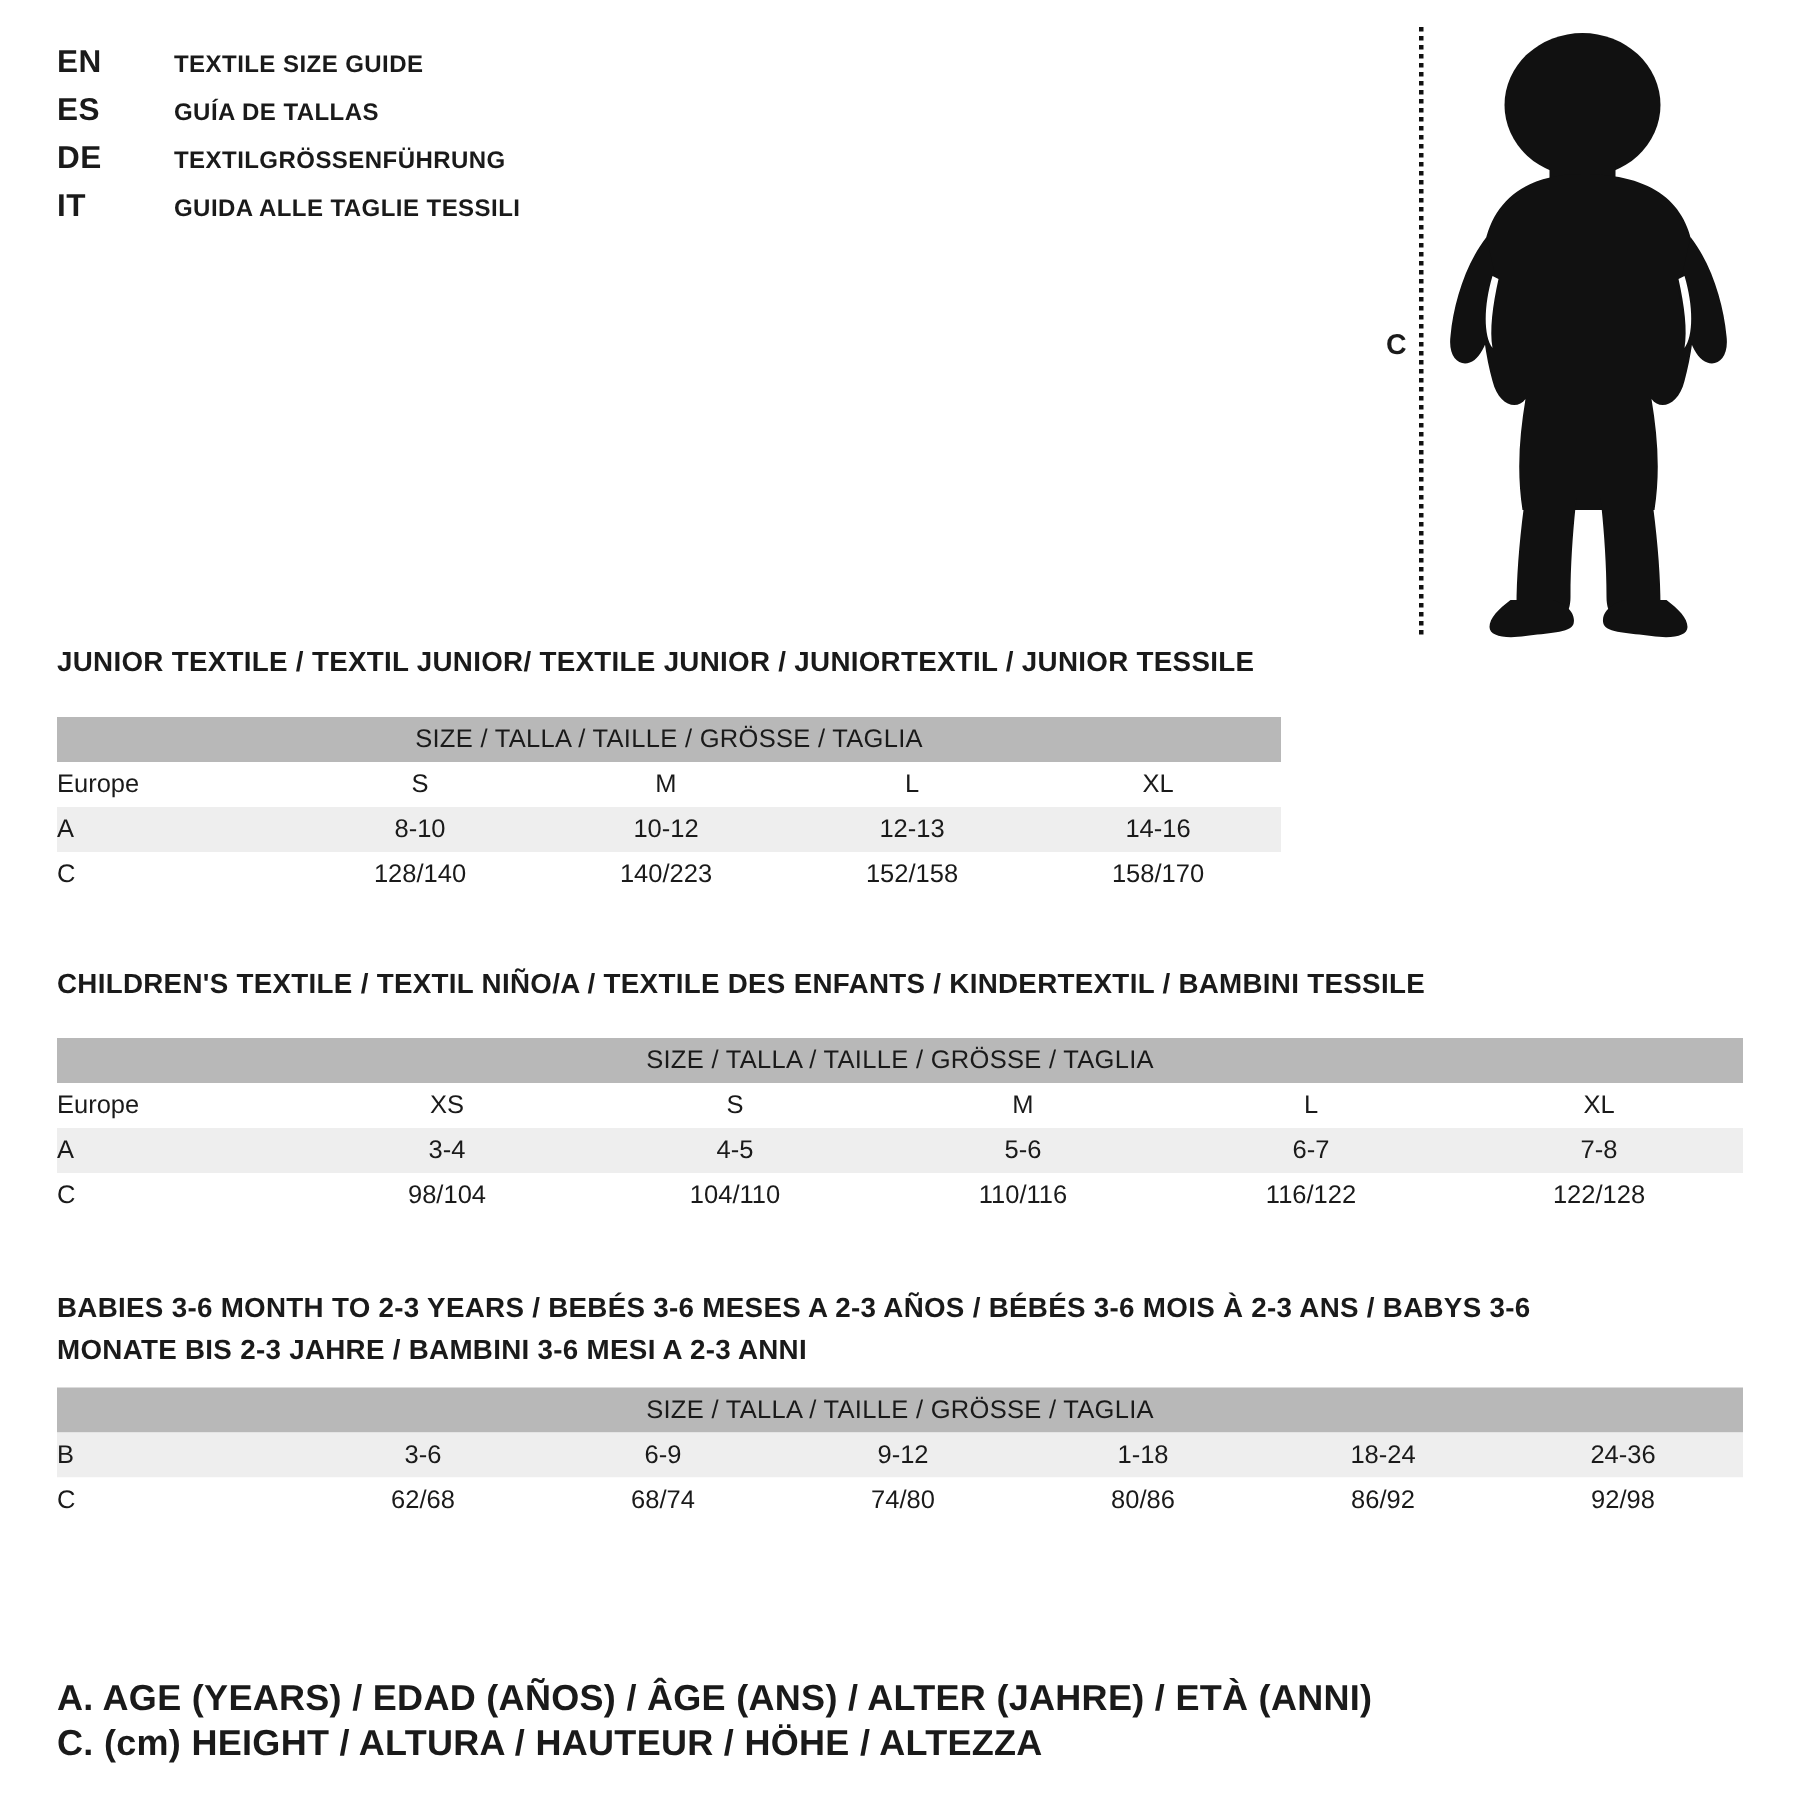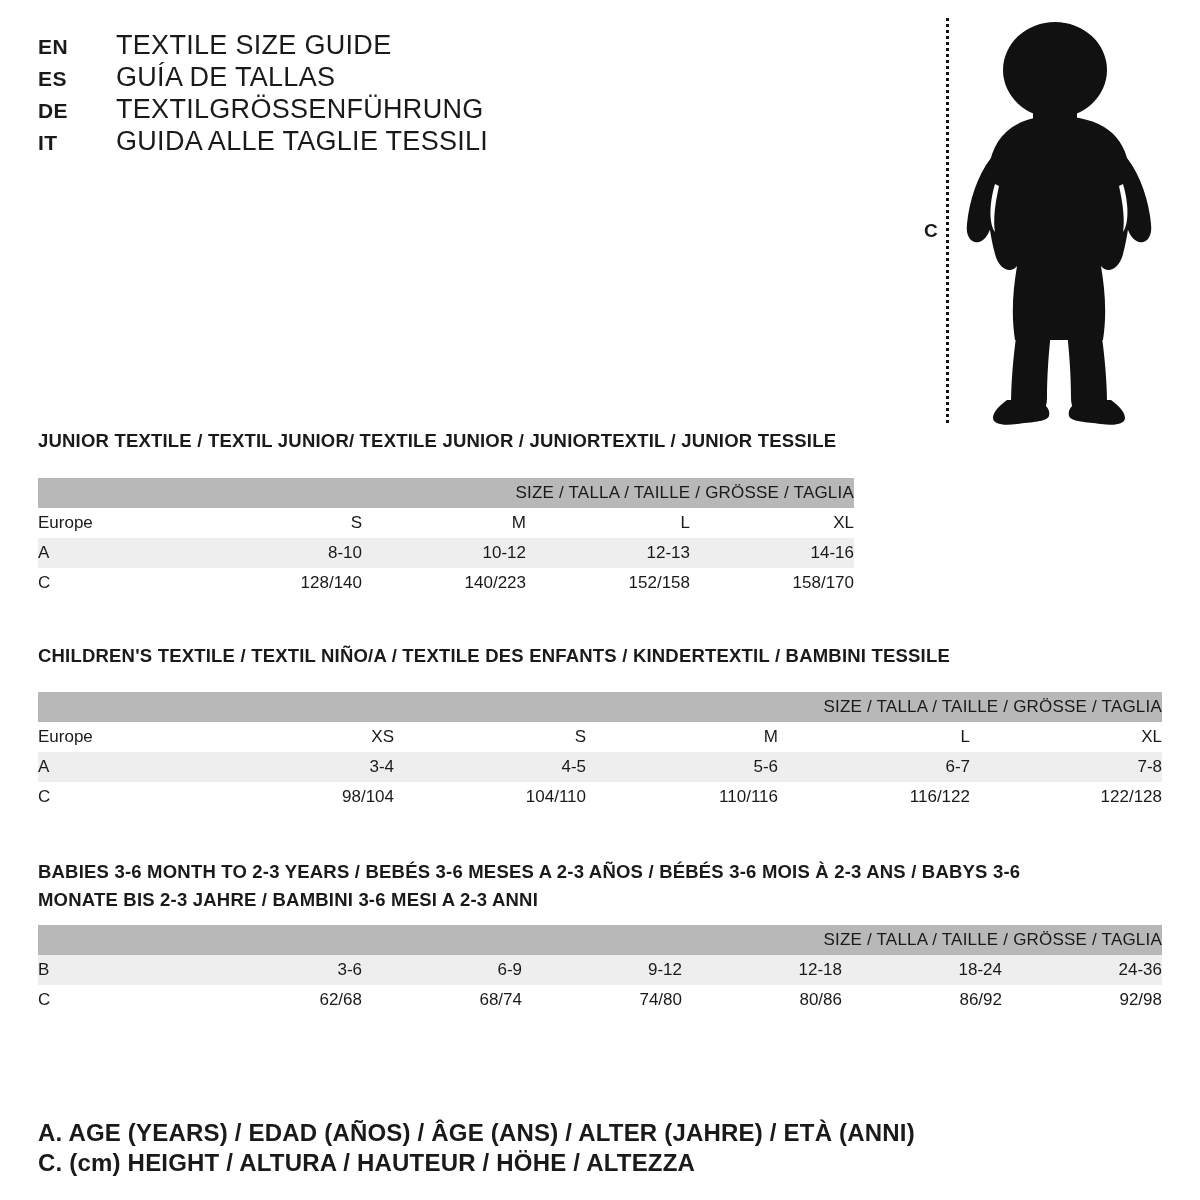--- a/index.html
+++ b/index.html
@@ -31,22 +31,22 @@
     align-items: baseline;
     height: 32px;
   }
   .lang-code {
     width: 78px;
     font-size: 21px;
     font-weight: bold;
     letter-spacing: 0.4px;
   }
   .lang-text {
-    font-size: 27px;
-    font-weight: normal;
+    font-size: 16px;
+    font-weight: bold;
     letter-spacing: 0.3px;
     white-space: nowrap;
   }
 
   
   .figure-area {
     position: absolute;
     top: 8px;
     left: 900px;
     width: 270px;
@@ -87,21 +87,21 @@
   
   table.size-table {
     position: absolute;
     border-collapse: collapse;
     font-size: 17px;
   }
   table.size-table td, table.size-table th {
     padding: 0;
     height: 30px;
     font-weight: normal;
-    text-align: right;
+    text-align: center;
     vertical-align: middle;
   }
   .hdr-band td {
     background: #b8b8b8;
     text-align: left;
     font-weight: bold;
     font-size: 17px;
     padding-left: 8px;
     height: 30px;
     letter-spacing: 0.2px;
@@ -268,21 +268,21 @@
   <table class="size-table" style="top:925px; left:38px; width:1124px;">
     <tbody>
       <tr class="hdr-band">
         <td colspan="7">SIZE / TALLA / TAILLE / GRÖSSE / TAGLIA</td>
       </tr>
       <tr class="row-grey">
         <td class="rowlabel" style="width:164px;">B</td>
         <td style="width:160px;">3-6</td>
         <td style="width:160px;">6-9</td>
         <td style="width:160px;">9-12</td>
-        <td style="width:160px;">12-18</td>
+        <td style="width:160px;">1-18</td>
         <td style="width:160px;">18-24</td>
         <td style="width:160px;">24-36</td>
       </tr>
       <tr class="row-light">
         <td class="rowlabel">C</td>
         <td>62/68</td>
         <td>68/74</td>
         <td>74/80</td>
         <td>80/86</td>
         <td>86/92</td>

